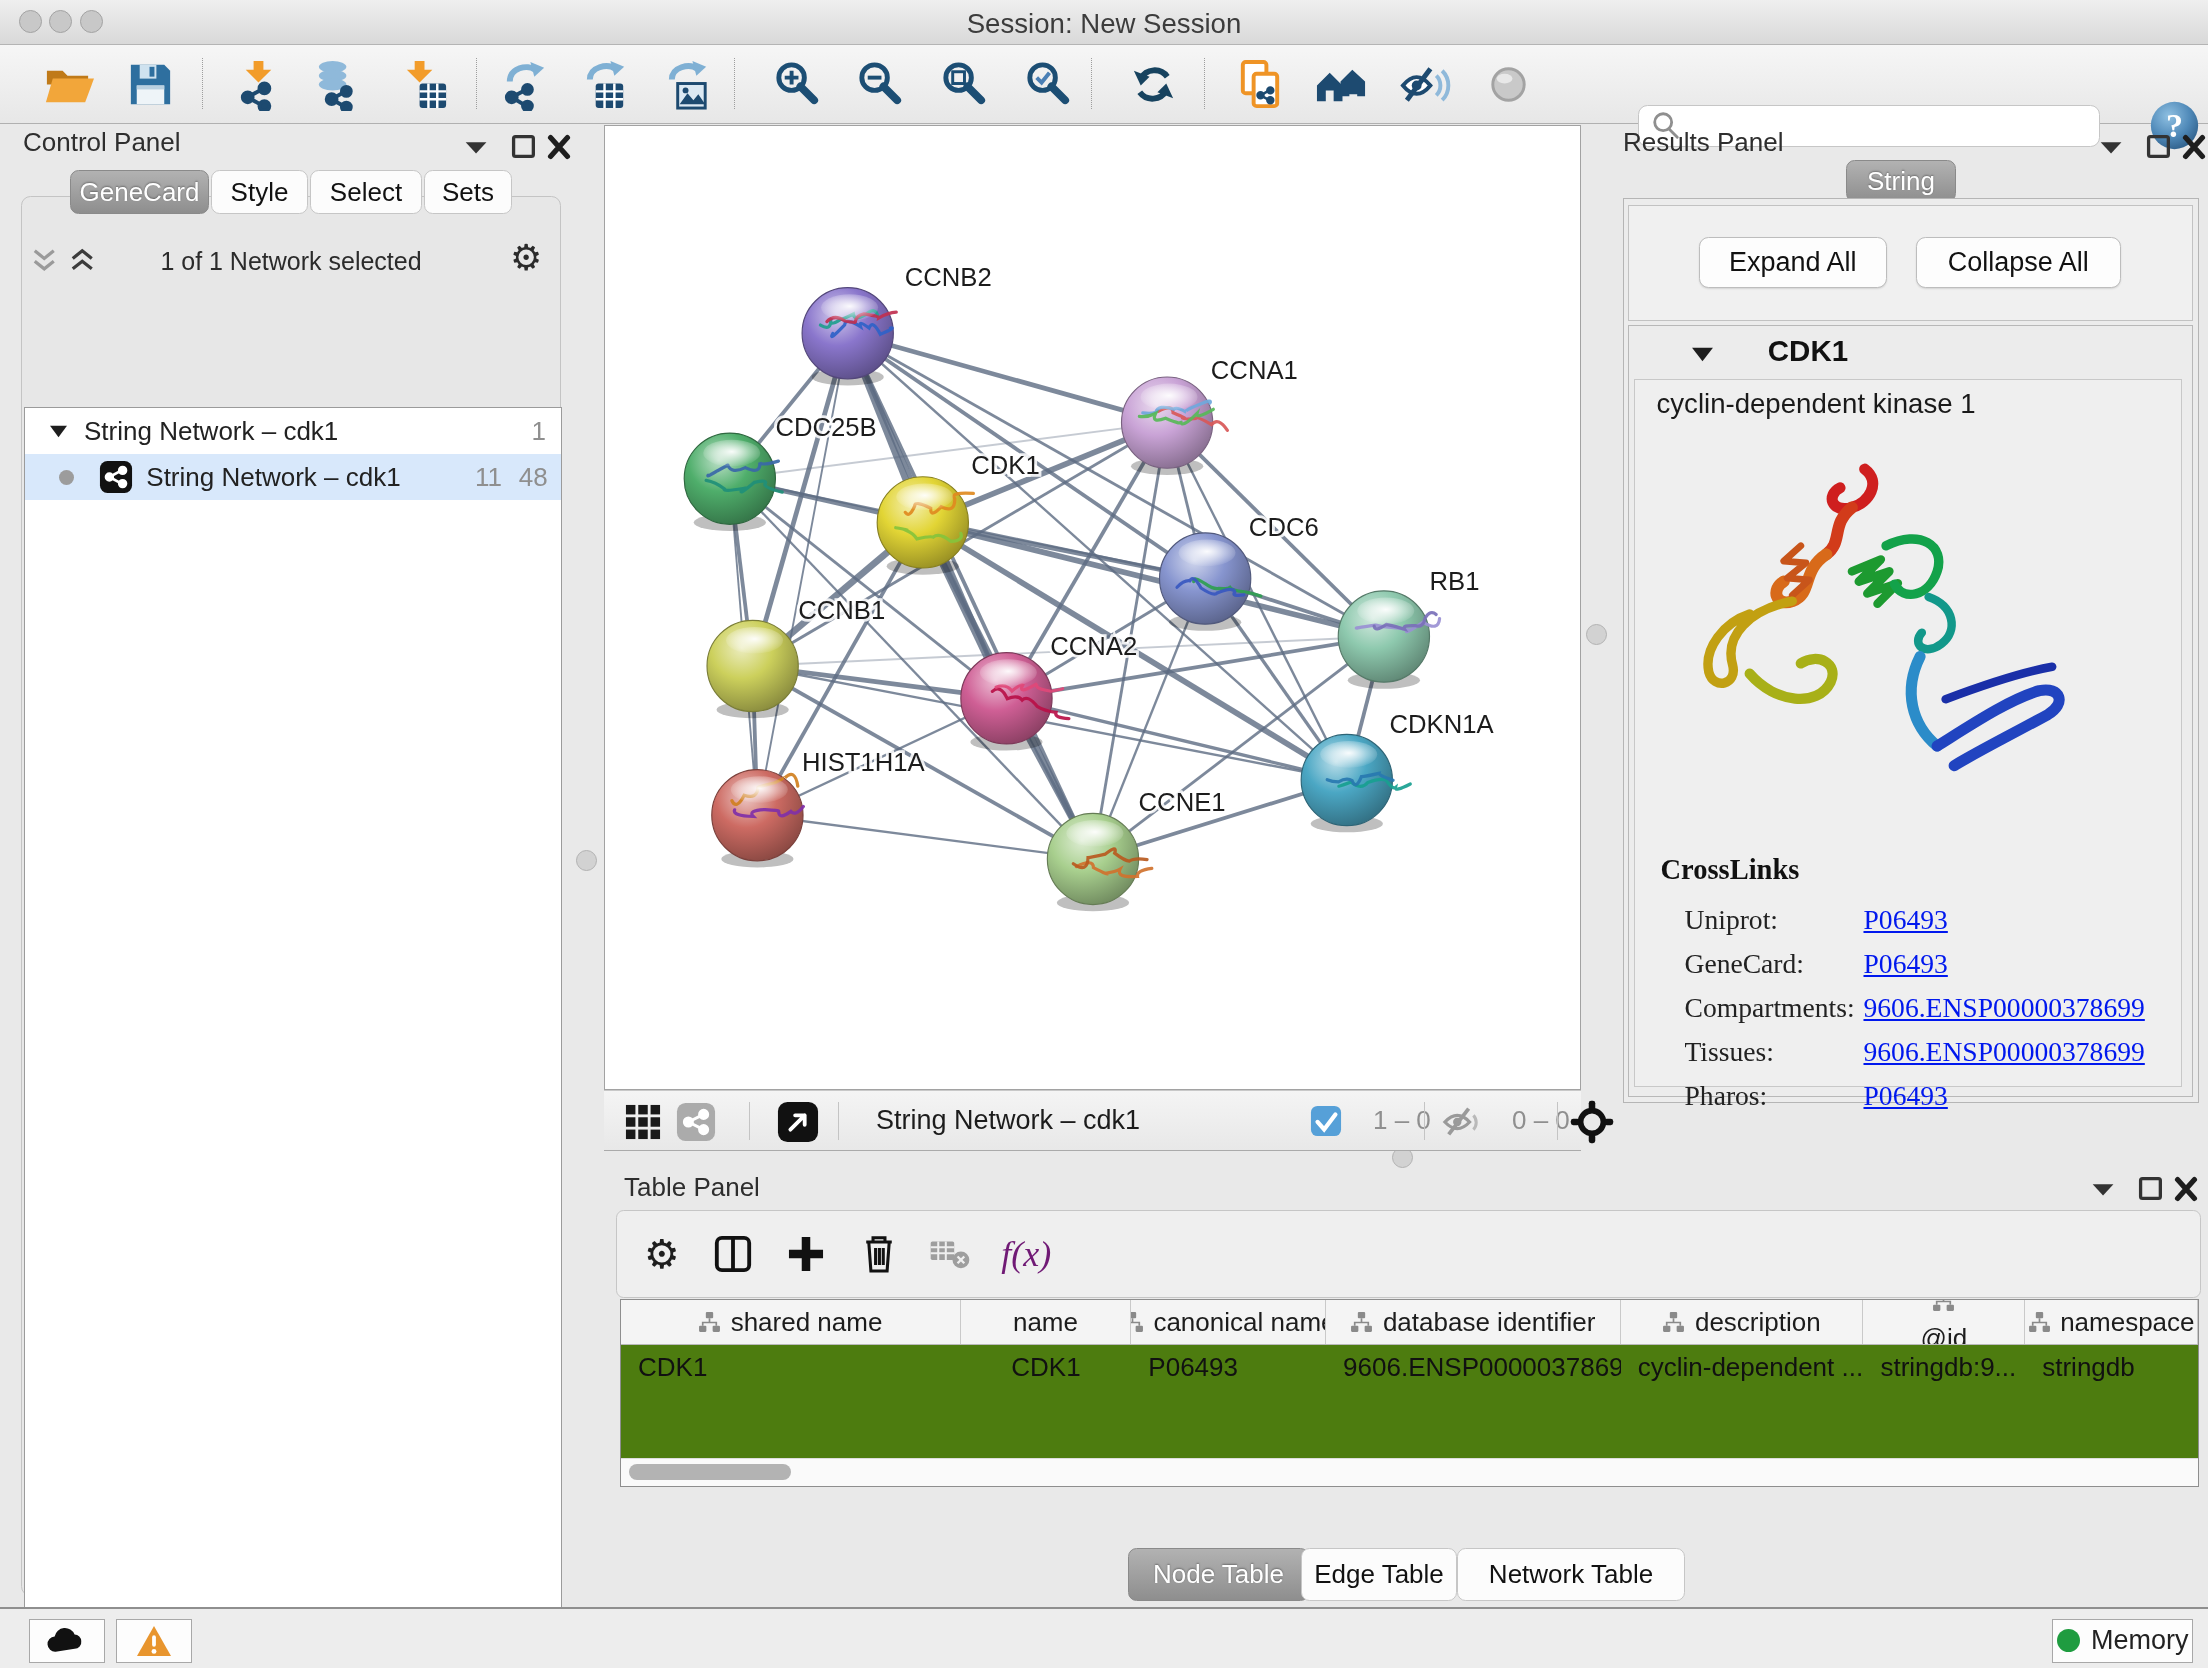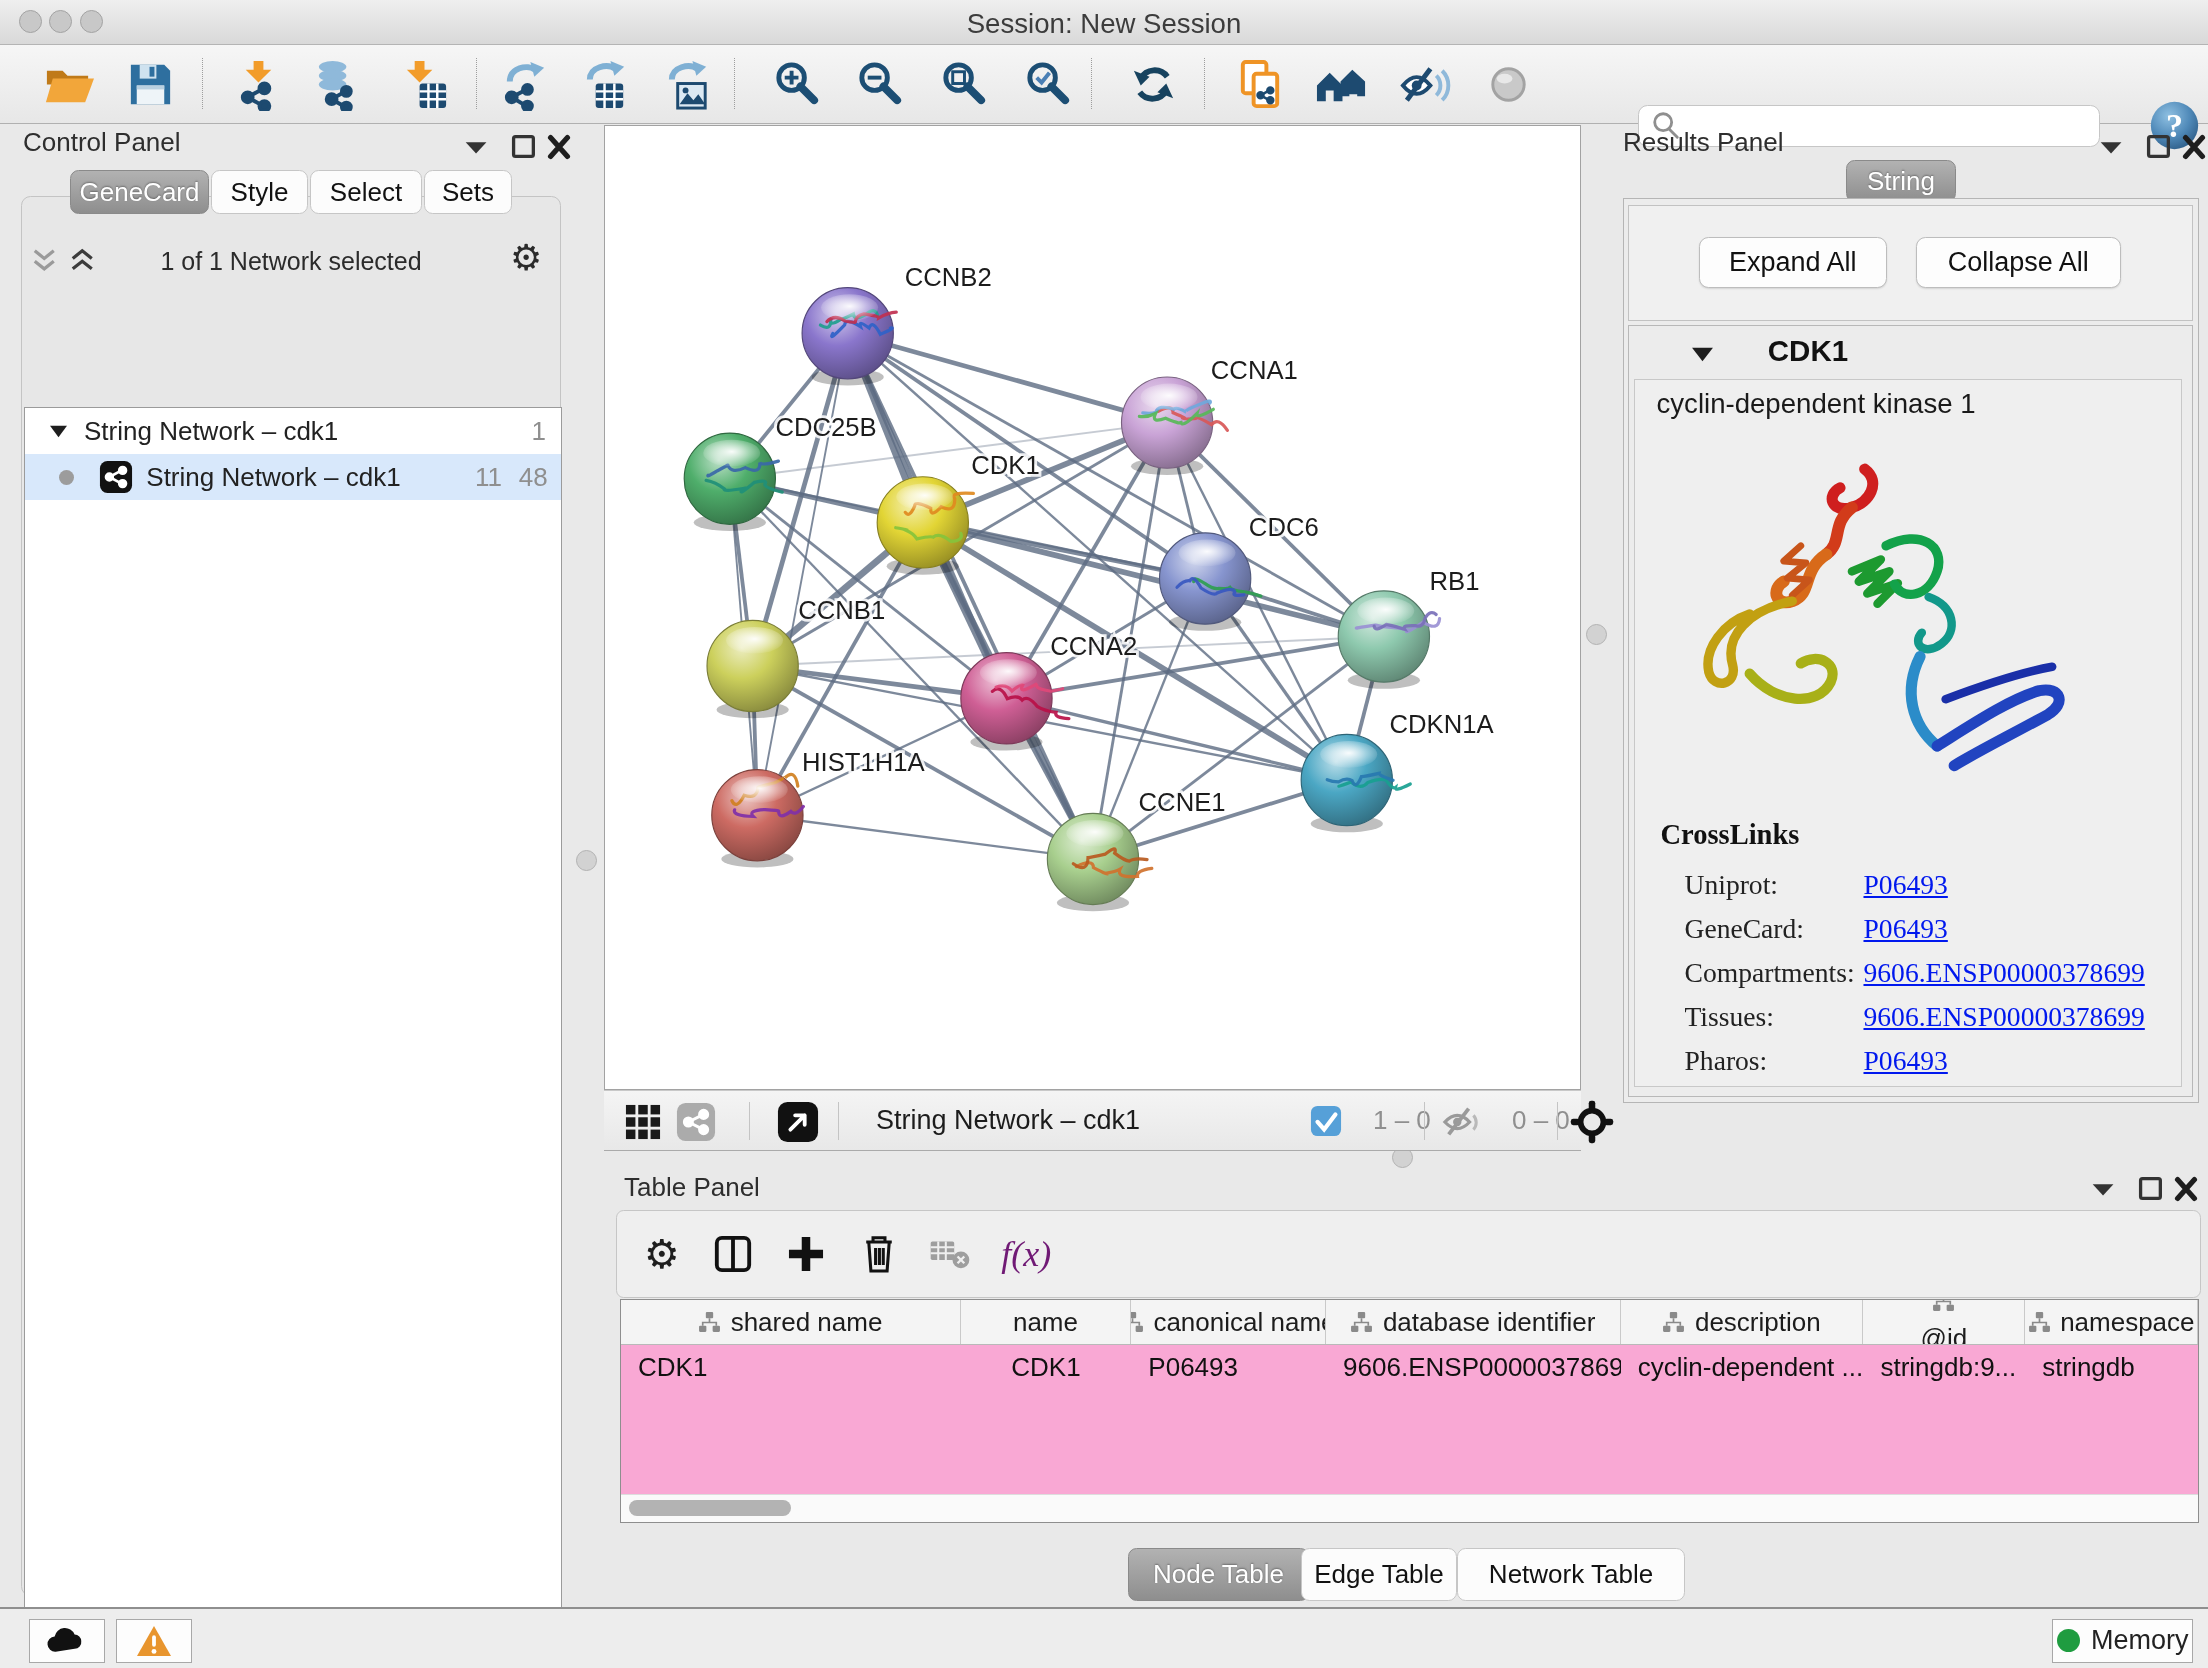--- a/index.html
+++ b/index.html
@@ -34,26 +34,26 @@
   
   #net-canvas{left:604px;top:125px;width:977px;height:965px;background:#fff;border:1px solid #a2a2a2;box-sizing:border-box;}
   #net-bar{left:604px;top:1090px;width:977px;height:61px;background:linear-gradient(#f4f4f4,#e8e8e8);
            border-top:1.9px solid #c8c8c8;border-bottom:1.9px solid #aaa;box-sizing:border-box;}
   .bardiv{top:11.4px;height:38px;width:0;border-left:1.9px solid #c4c4c4;}
   .barnum{font-size:26px;color:#8f8f8f;top:14.3px;margin-left:20px;}
   
   #res-card{left:1623px;top:198px;width:576px;height:905px;background:#ececec;border:1.9px solid #b5b5b5;box-sizing:border-box;}
   .btn{background:#fdfdfd;border:1.9px solid #bdbdbd;border-radius:9.5px;font-size:27px;color:#111;
        display:flex;align-items:center;justify-content:center;box-sizing:border-box;box-shadow:0 1px 1.9px rgba(0,0,0,.12);}
-  .serif{font-family:"Liberation Serif","DejaVu Serif",serif;}
+  .serif{font-family:"Liberation Serif","DejaVu Serif",serif;margin-top:35px;}
   .xlink{color:#0018ee;text-decoration:underline;}
   
   #tbl-toolbar{left:616px;top:1210px;width:1585px;height:88px;background:#efefef;border:1.9px solid #c6c6c6;
                border-radius:7.6px;box-sizing:border-box;display:flex;align-items:center;}
-  #tbl-box{left:620px;top:1299px;width:1579px;height:224px;background:#f9a8d4;border:1.9px solid #8e8e8e;box-sizing:border-box;}
+  #tbl-box{left:620px;top:1299px;width:1579px;height:188px;background:#4d7c0f;border:1.9px solid #8e8e8e;box-sizing:border-box;}
   .hcell{display:flex;align-items:center;justify-content:center;gap:9.5px;font-size:26px;color:#1c1c1c;
          border-right:1px solid #c9c9c9;box-sizing:border-box;height:44px;background:#f4f4f4;overflow:hidden;white-space:nowrap;}
   .dcell{font-size:26px;color:#111;height:44px;line-height:44px;box-sizing:border-box;overflow:hidden;
          white-space:nowrap;padding:0 17px;}
   
   #statusbar{left:0;top:1607px;width:2208px;height:61px;background:#ededed;border-top:2.9px solid #8f8f8f;}
   .sbtn{background:#fdfdfd;border:1.9px solid #a8a8a8;box-sizing:border-box;display:flex;align-items:center;justify-content:center;}
   .handle{width:21px;height:21px;border-radius:50%;background:#d2d2d2;border:1px solid #b2b2b2;box-sizing:border-box;}
 </style>
 </head>

